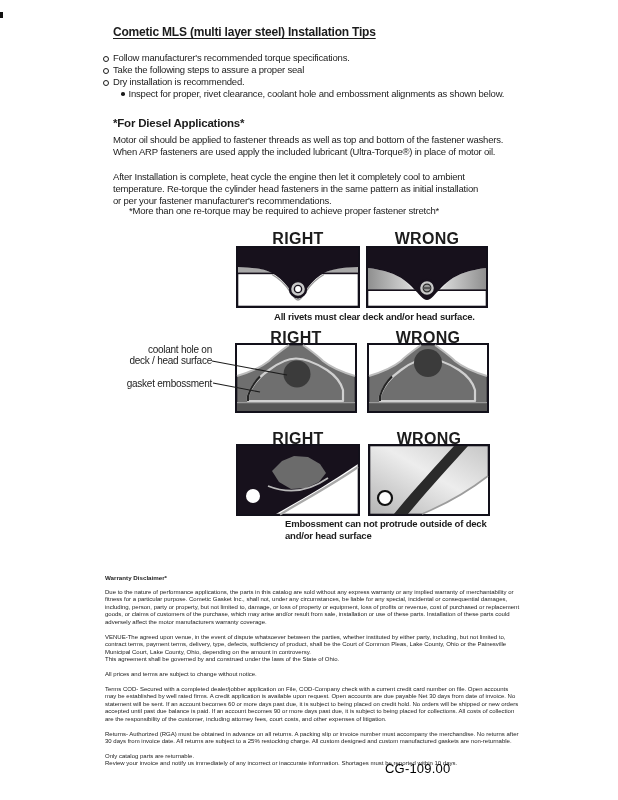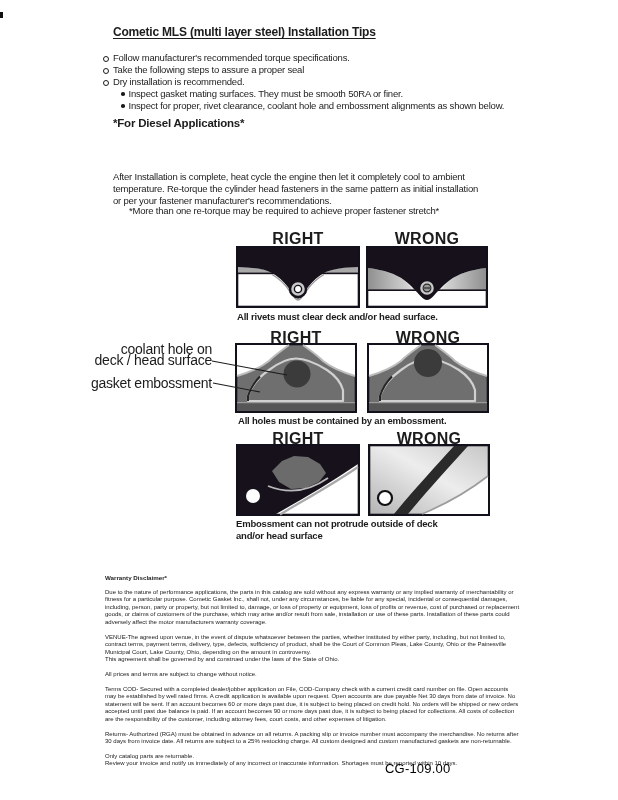--- a/index.html
+++ b/index.html
@@ -18,22 +18,22 @@
   .mk-o{flex:0 0 auto;width:4px;height:4px;border:1px solid #1c1c1c;border-radius:50%;margin:3.5px 4px 0 0;}
   .mk-f{flex:0 0 auto;width:3.5px;height:3.5px;background:#1c1c1c;border-radius:50%;margin:4px 4px 0 0;}
   .diesel-heading{position:absolute;left:113px;top:117px;font-size:11.5px;font-weight:bold;letter-spacing:-0.2px;}
   .body-par{position:absolute;left:113px;width:440px;font-size:9.5px;line-height:12px;letter-spacing:-0.2px;white-space:pre-line;}
   .par1{top:134px;}
   .par2{top:171px;}
   .note{top:205px;margin-left:16px;}
   .fig-label{position:absolute;font-size:16px;font-weight:bold;letter-spacing:0.3px;text-align:center;width:124px;}
   .fig{position:absolute;}
   .fig svg{display:block;}
-  .fig-caption{position:absolute;font-size:9.5px;font-weight:bold;letter-spacing:-0.2px;line-height:12px;white-space:pre-line;}
-  .anno{position:absolute;left:70px;width:142px;text-align:right;font-size:14px;line-height:11px;letter-spacing:-0.25px;white-space:pre-line;}
+  .fig-caption{position:absolute;font-size:9.5px;font-weight:bold;letter-spacing:-0.2px;line-height:12px;white-space:pre-line;margin-left:37px;}
+  .anno{position:absolute;left:70px;width:142px;text-align:right;font-size:10px;line-height:11px;letter-spacing:-0.25px;white-space:pre-line;}
   .anno-lines{position:absolute;left:205px;top:355px;z-index:5;}
   .legal{position:absolute;left:105px;top:574px;width:416px;font-size:6px;line-height:7.6px;color:#222;}
   .legal .lh{font-weight:bold;font-size:6.2px;margin:0 0 7px 0;}
   .legal p{margin:0 0 7px 0;white-space:pre-line;}
   .footer-code{position:absolute;left:385px;top:761px;font-size:13px;letter-spacing:0.2px;color:#000000;}
 </style>
 </head>
 <body>
 
 <div class="page">
@@ -50,29 +50,27 @@
     <div class="tip-row">
       <span class="mk-o"></span>
       <span>Take the following steps to assure a proper seal</span>
     </div>
     <div class="tip-row">
       <span class="mk-o"></span>
       <span>Dry installation is recommended.</span>
     </div>
     <div class="tip-row sub">
       <span class="mk-f"></span>
-      <span>Inspect gasket mating surfaces.  They must be smooth 50RA or finer.</span>
-    </div>
-    <div class="tip-row sub">
-      <span class="mk-f"></span>
       <span>Inspect for proper, rivet clearance, coolant hole and embossment alignments as shown below.</span>
     </div>
   </div>
 
   <div class="diesel-heading">*For Diesel Applications*</div>
+  <div class="body-par par1">Motor oil should be applied to fastener threads as well as top and bottom of the fastener washers.
+When ARP fasteners are used apply the included lubricant (Ultra-Torque®) in place of motor oil.</div>
   <div class="body-par par2">After Installation is complete, heat cycle the engine then let it completely cool to ambient
 temperature. Re-torque the cylinder head fasteners in the same pattern as initial installation
 or per your fastener manufacturer's recommendations.</div>
   <div class="body-par note">*More than one re-torque may be required to achieve proper fastener stretch*</div>
 
   <div class="fig-label" style="left:236px;top:230px;width:124px;">RIGHT</div>
   <div class="fig-label" style="left:366px;top:230px;width:122px;">WRONG</div>
 
   <div class="fig" style="left:236px;top:246px;">
     <svg width="124" height="62" viewBox="0 0 124 62">
@@ -146,21 +144,20 @@
       <path d="M54,2 C46,8 40,12 34,18 C24,26 12,30 2,33" fill="none" stroke="#bdbdbd" stroke-width="2"></path>
       <path d="M68,2 C76,8 82,12 88,18 C98,26 110,30 120,33" fill="none" stroke="#bdbdbd" stroke-width="2"></path>
       <path d="M13,58 V53 C16,44 24,34 34,27 C44,19.5 54,15.5 61,15.5 C68,15.5 80,19.5 92,27 C101,33 106,40 108,47 V58 Z" fill="none" stroke="#d0d0d0" stroke-width="2.2" stroke-linejoin="round"></path>
       <path d="M13,58 V53 C15,46.5 19,39.5 25,33.5" fill="none" stroke="#242424" stroke-width="2"></path>
       <circle cx="61" cy="20" r="14" fill="#3b3b3b"></circle>
       <rect x="2" y="59" width="118" height="1.4" fill="#9a9a9a"></rect>
       <rect x="2" y="60.4" width="118" height="7.6" fill="#565656"></rect>
     </svg>
   </div>
 
-  <div class="fig-caption" style="left:238px;top:415px;">All holes must be contained by an embossment.</div>
 
   <div class="fig-label" style="left:236px;top:430px;width:124px;">RIGHT</div>
   <div class="fig-label" style="left:368px;top:430px;width:122px;">WRONG</div>
 
   <div class="fig" style="left:236px;top:444px;">
     <svg width="124" height="72" viewBox="0 0 124 72">
       <rect x="1" y="1" width="122" height="70" fill="#ffffff" stroke="#12101a" stroke-width="2.6"></rect>
       <path d="M2,2 H122 V20 C96,38 68,54 40,70 H2 Z" fill="#17111c"></path>
       <path d="M122,23 C96,41 68,56 44,70.5" fill="none" stroke="#a9a9a9" stroke-width="2.2"></path>
       <path d="M36,27 L46,17 L58,12 L72,13 L84,20 L90,29 L83,38 L70,44 L55,45 L43,38 Z" fill="#6b6b6b"></path>
@@ -179,21 +176,21 @@
         </linearGradient>
       </defs>
       <rect x="1" y="1" width="120" height="70" fill="url(#f3g)" stroke="#12101a" stroke-width="2.6"></rect>
       <path d="M120,32 C102,46 78,60 54,70 H120 Z" fill="#ffffff"></path>
       <path d="M120,32 C102,46 78,60 54,70" fill="none" stroke="#9c9c9c" stroke-width="1.6"></path>
       <path d="M86,2 C66,24 44,48 26,70 L40,70 C60,46 82,22 100,2 Z" fill="#2a2a2a"></path>
       <circle cx="17" cy="54" r="7" fill="#ffffff" stroke="#111111" stroke-width="2.2"></circle>
     </svg>
   </div>
 
-  <div class="fig-caption" style="left:236px;top:518px;">Embossment can not protrude outside of deck
+  <div class="fig-caption" style="left:248px;top:518px;">Embossment can not protrude outside of deck
 and/or head surface</div>
 
   <div class="legal">
     <p class="lh">Warranty Disclaimer*</p>
     <p>Due to the nature of performance applications, the parts in this catalog are sold without any express warranty or any implied warranty of merchantability or fitness for a particular purpose.  Cometic Gasket Inc., shall not, under any circumstances, be liable for any special, incidental or consequential damages, including, person, party or property, but not limited to, damage, or loss of property or equipment, loss of profits or revenue, cost of purchased or replacement goods, or claims of customers of the purchase, which may arise and/or result from sale, installation or use of these parts.  Installation of these parts could adversely affect the motor manufacturers warranty coverage.</p>
     <p>VENUE-The agreed upon venue, in the event of dispute whatsoever between the parties, whether instituted by either party, including, but not limited to, contract terms, payment terms, delivery, type, defects, sufficiency of product, shall be the Court of Common Pleas, Lake County, Ohio or the Painesville Municipal Court, Lake County, Ohio, depending on the amount in controversy.
 This agreement shall be governed by and construed under the laws of the State of Ohio.</p>
     <p>All prices and terms are subject to change without notice.</p>
     <p>Terms COD- Secured with a completed dealer/jobber application on File, COD-Company check with a current credit card number on file.  Open accounts may be established by well rated firms.  A credit application is available upon request.  Open accounts are due payable Net 30 days from date of invoice.  No statement will be sent.  If an account becomes 60 or more days past due, it is subject to being placed on credit hold.  No orders will be shipped or new orders accepted until past due balance is paid.  If an account becomes 90 or more days past due, it is subject to being placed for collections.  All costs of collection are the responsibility of the customer, including attorney fees, court costs, and other expenses of litigation.</p>
     <p>Returns- Authorized (RGA) must be obtained in advance on all returns.  A packing slip or invoice number must accompany the merchandise.  No returns after 30 days from invoice date.  All returns are subject to a 25% restocking charge.  All custom designed and custom manufactured gaskets are non-returnable.</p>

